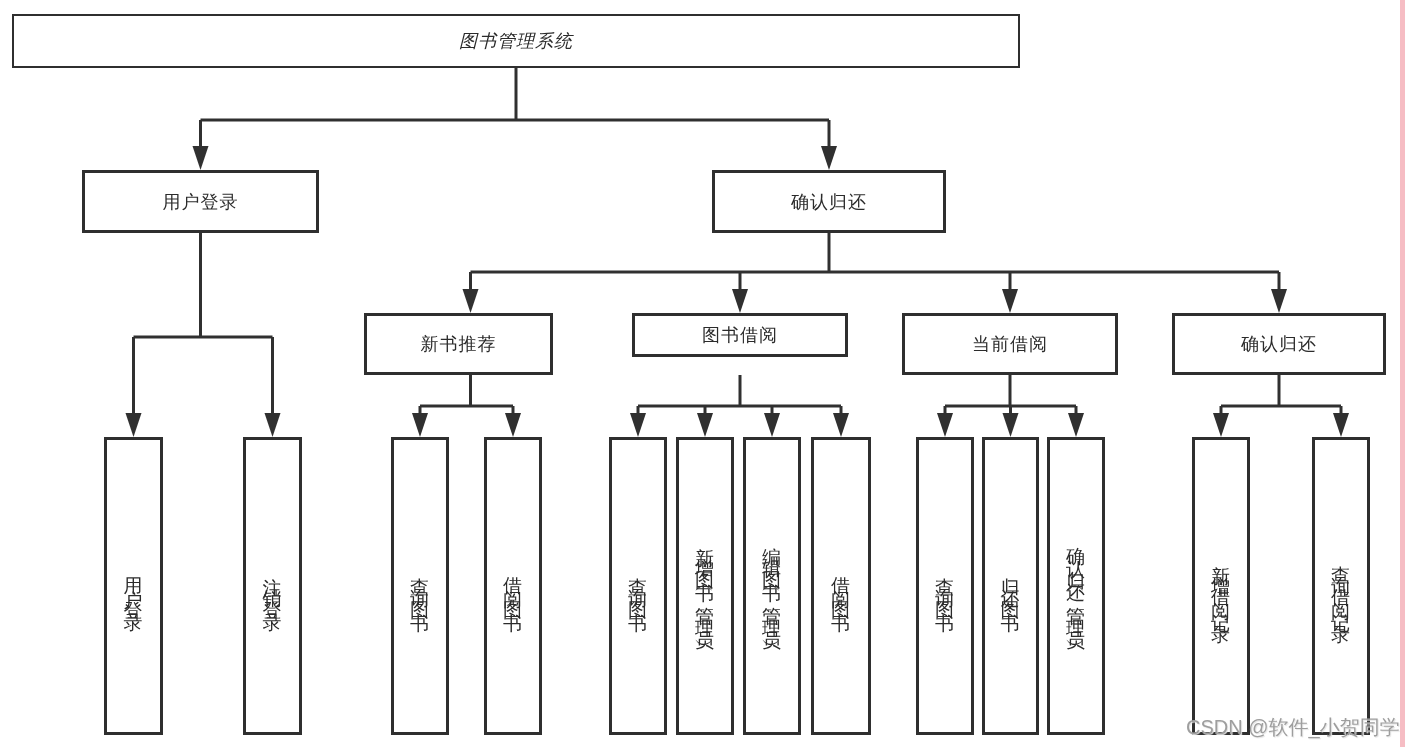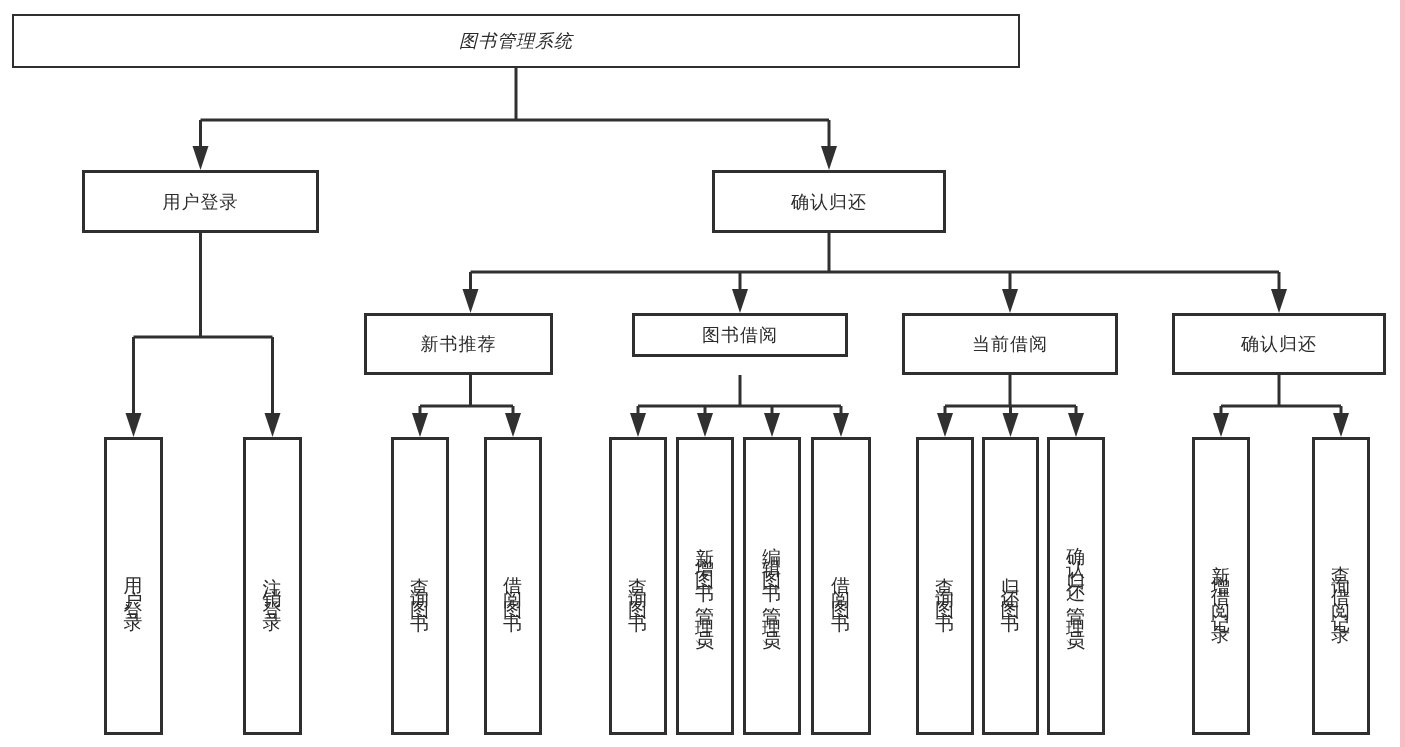--- a/index.html
+++ b/index.html
@@ -185,15 +185,16 @@
     <span class="vlabel">确认归还（管理员）</span>
   </div>
 
   <div class="node leaf" style="left:1192px;width:58px;">
     <span class="vlabel">新增借阅记录</span>
   </div>
   <div class="node leaf" style="left:1312px;width:58px;">
     <span class="vlabel">查询借阅记录</span>
   </div>
 
+  <div id="watermark">CSDN @软件_小贺同学</div>
   <div id="edge-strip"></div>
 
 </div>
 
 </body></html>

